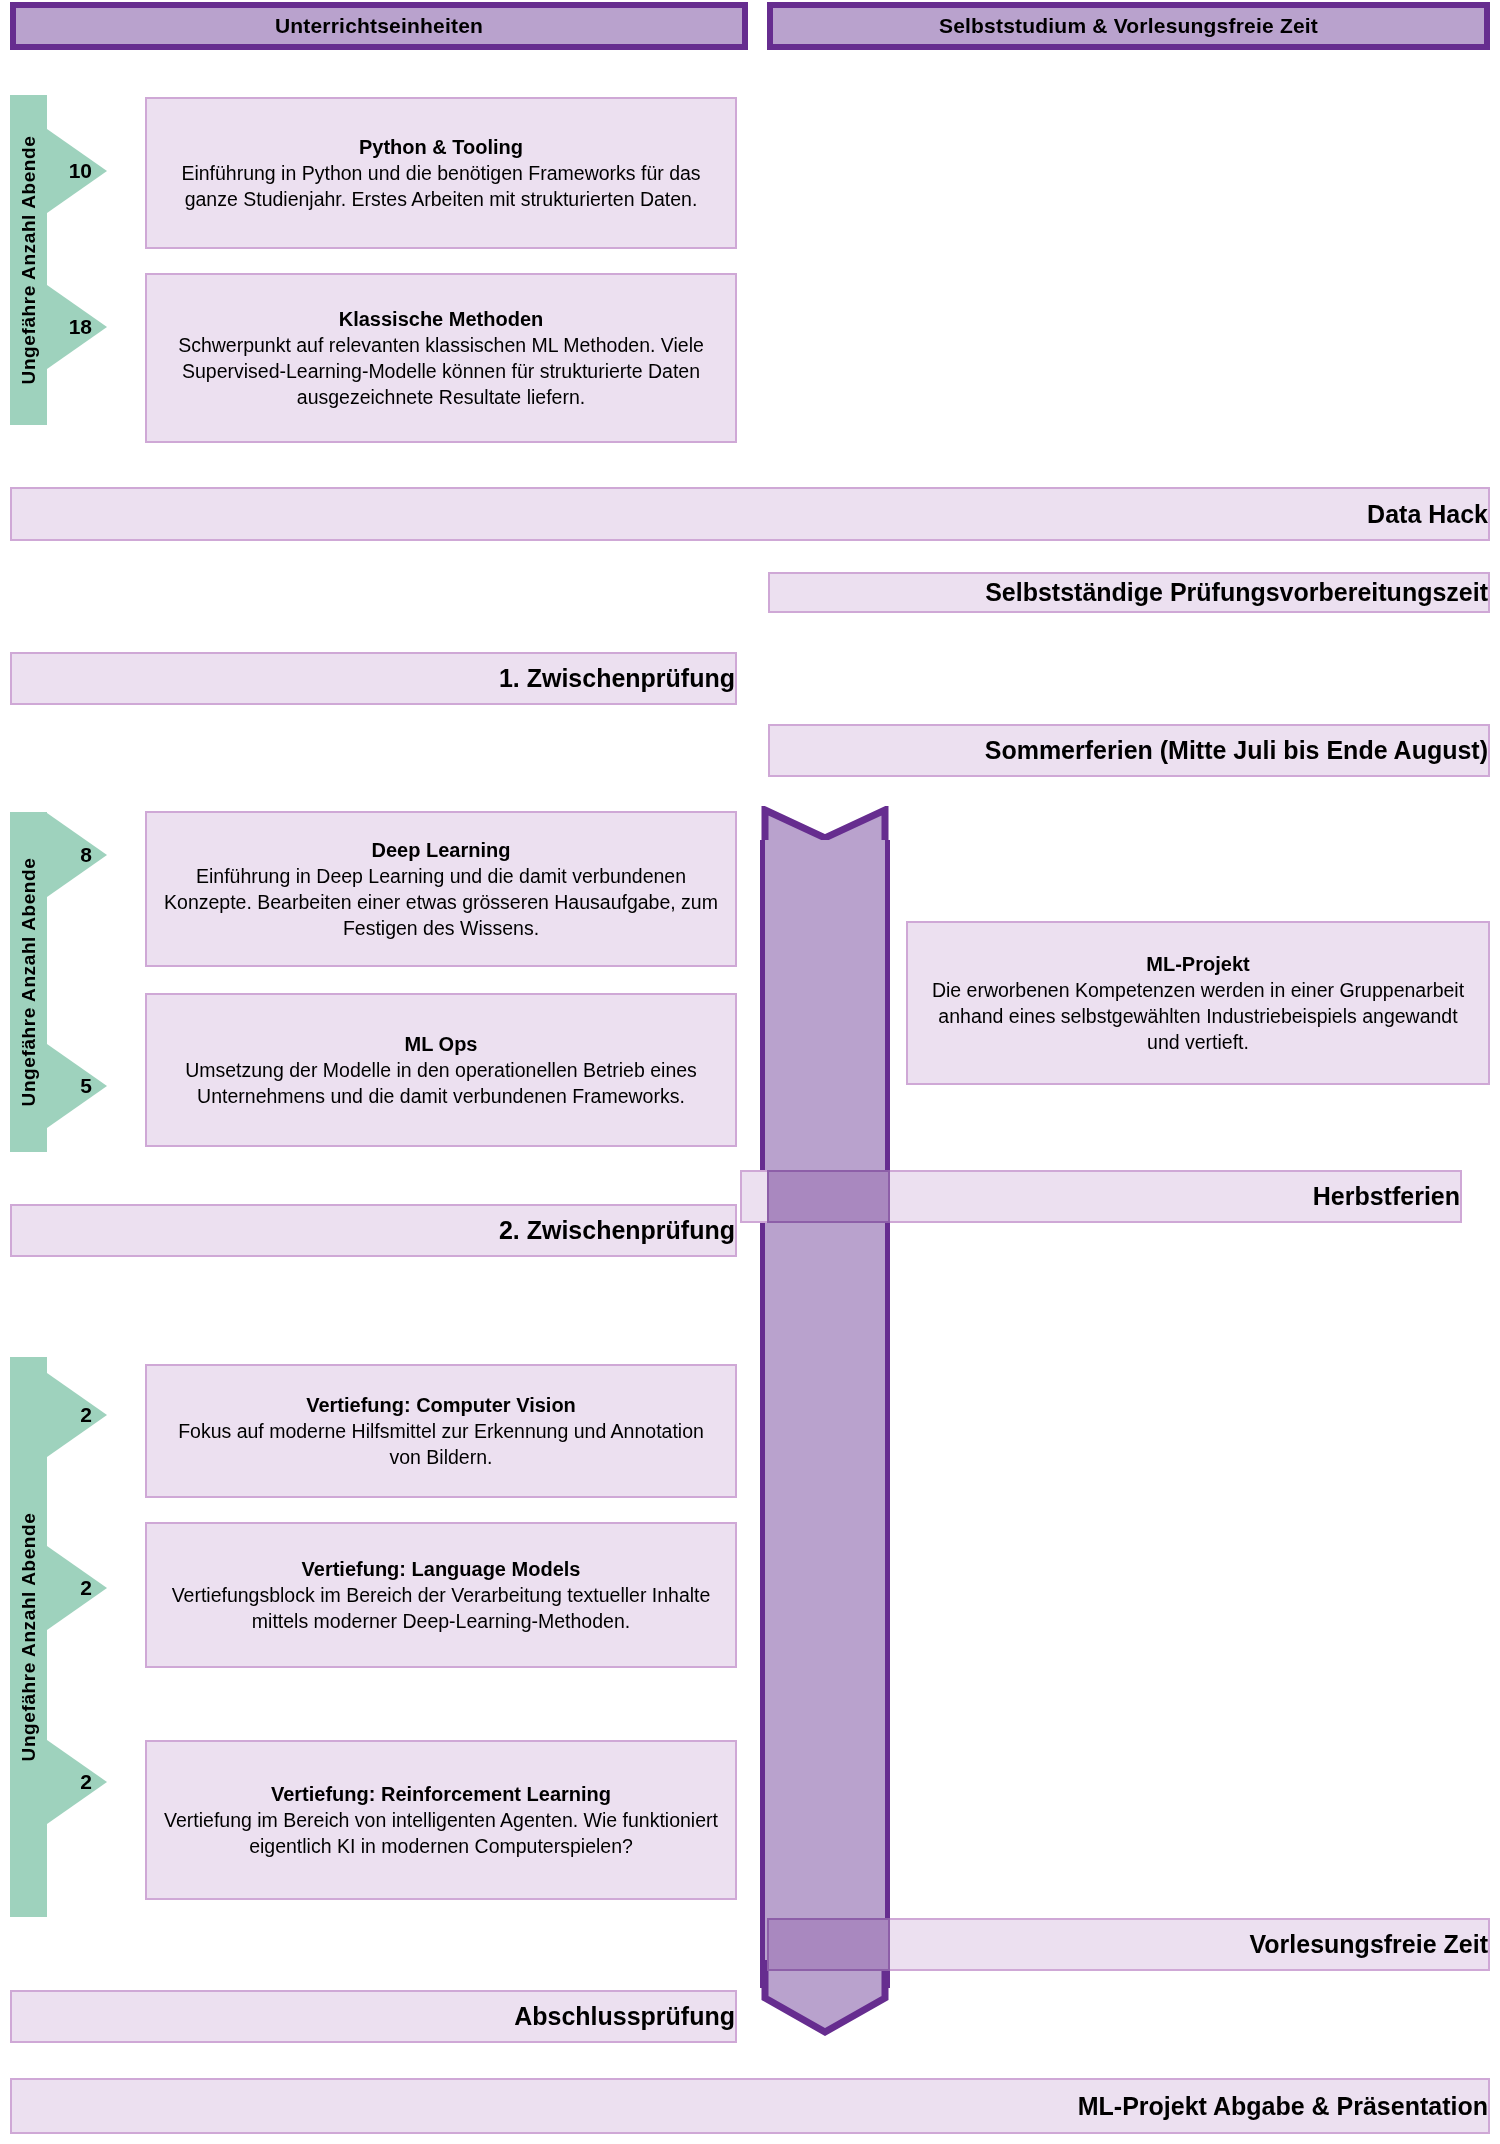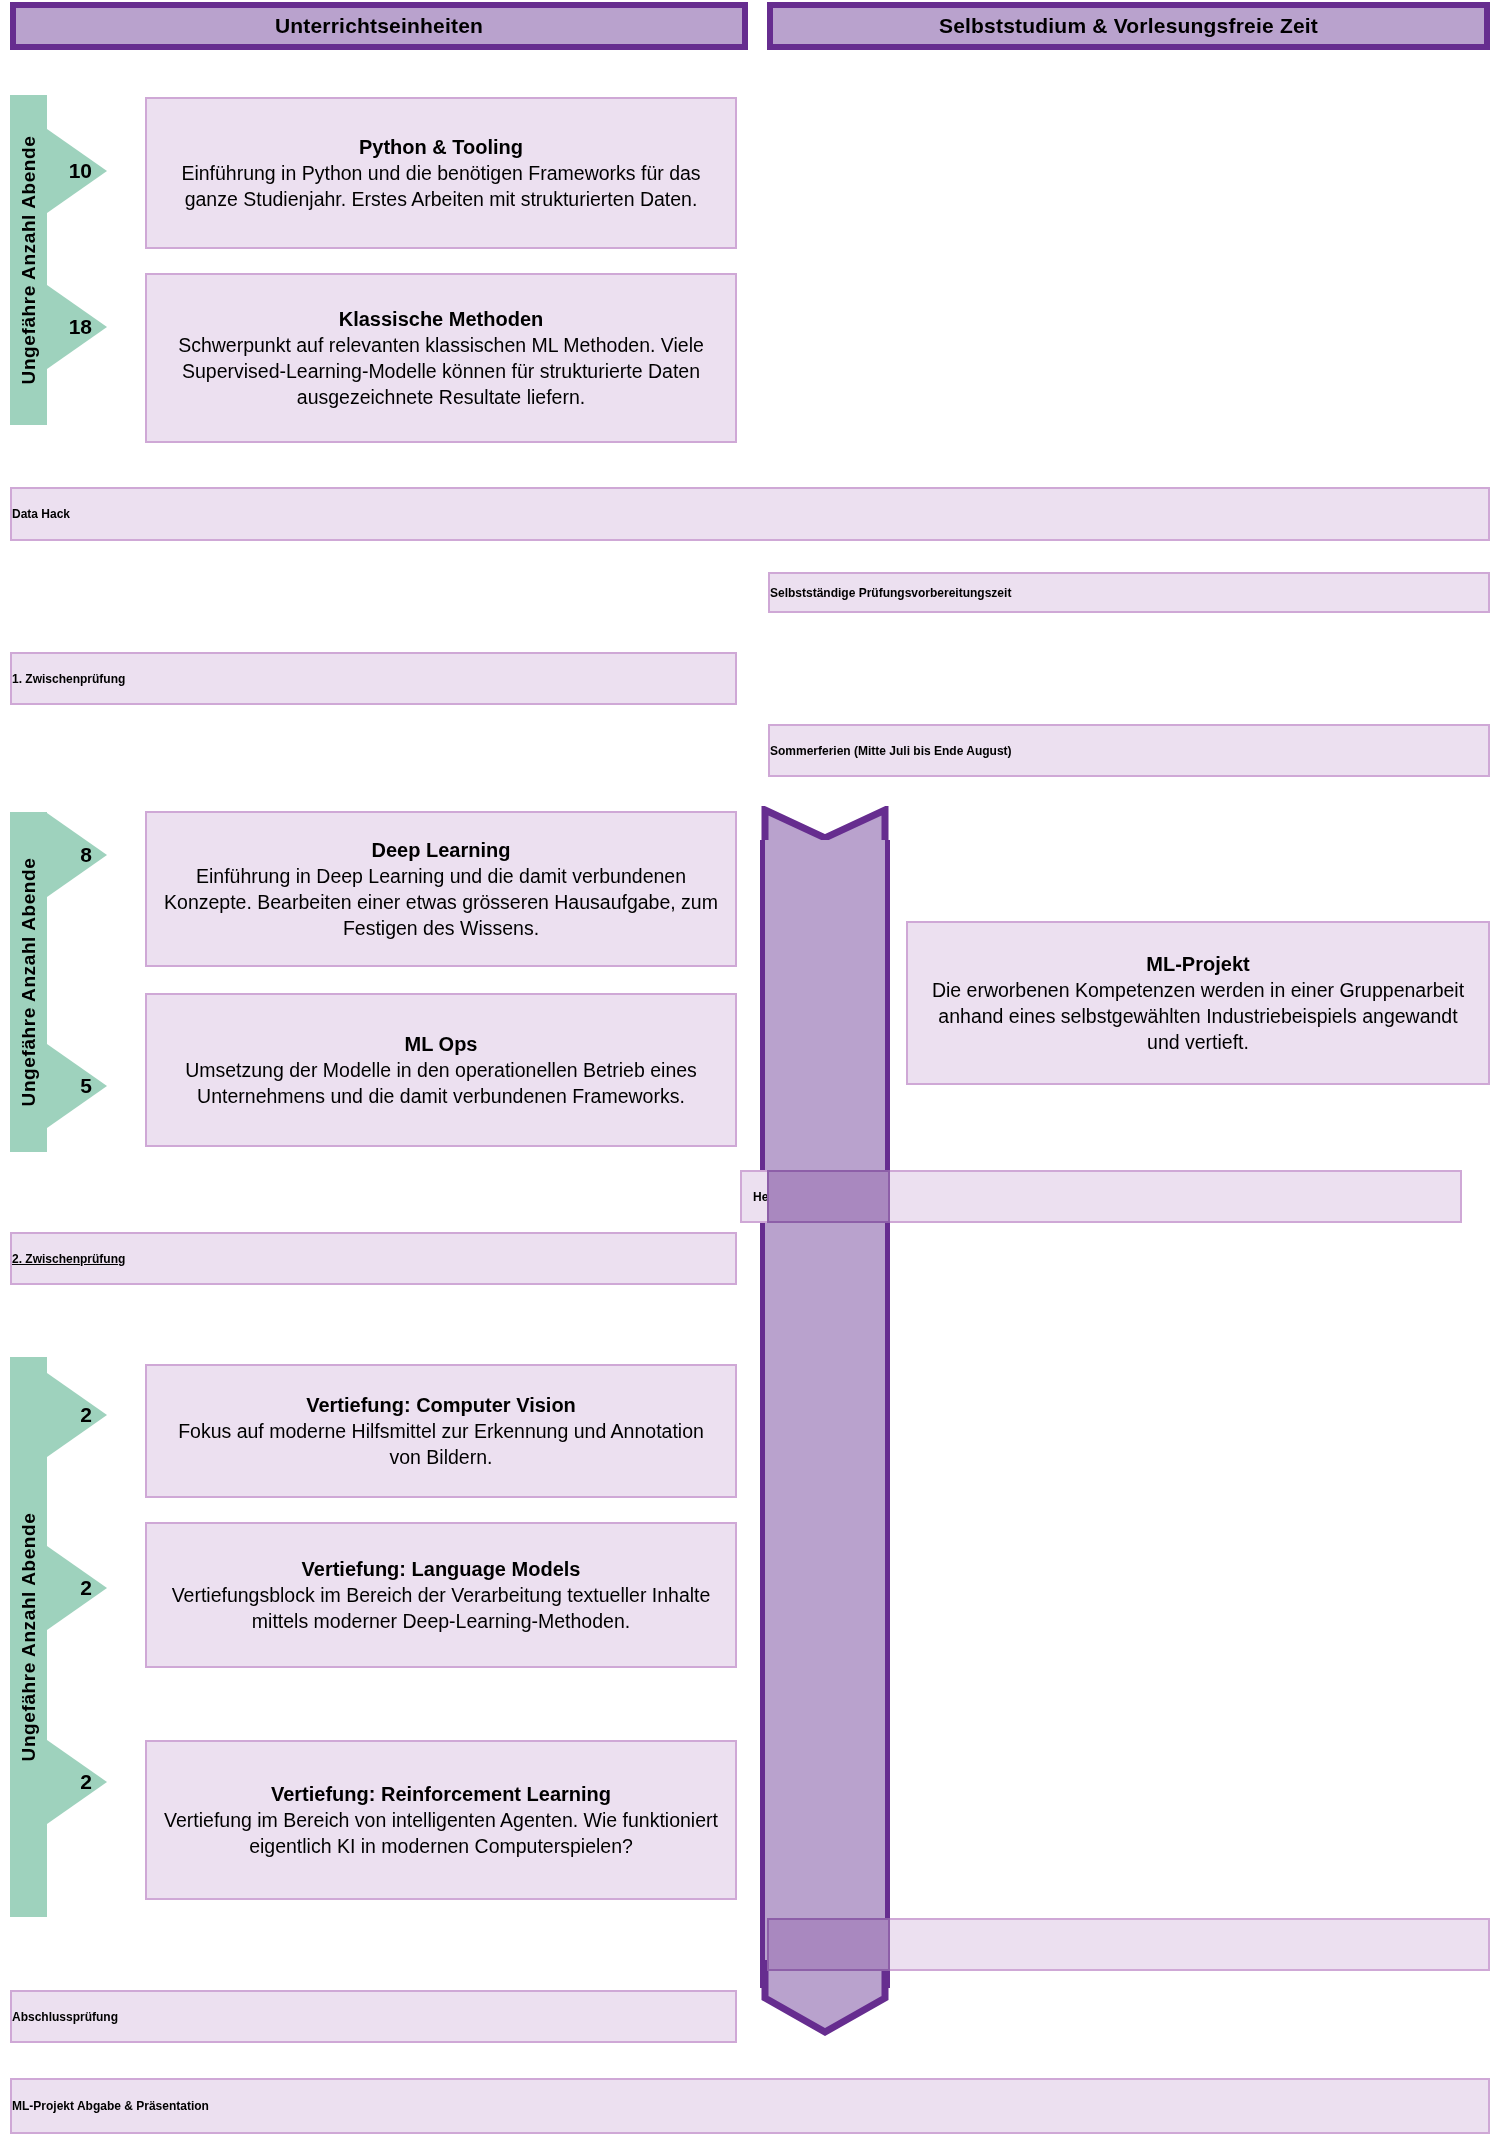--- a/index.html
+++ b/index.html
@@ -41,23 +41,23 @@
     border: 2px solid #cfa8d6;
     box-sizing: border-box;
   }
   .bar {
     position: absolute;
     background: #ece0f0;
     border: 2px solid #cfa8d6;
     box-sizing: border-box;
     display: flex;
     align-items: center;
-    justify-content: flex-start;
-    font-weight: bold;
-    font-size: 12px;
+    justify-content: flex-end;
+    font-weight: bold;
+    font-size: 25px;
   }
 
   .box-inner {
     position: absolute;
     left: 0; right: 0;
     top: 50%;
     transform: translateY(-50%);
     text-align: center;
     padding: 0 14px;
     box-sizing: border-box;
@@ -215,21 +215,21 @@
       <span class="box-title">ML-Projekt</span>
       <span class="box-desc">Die erworbenen Kompetenzen werden in einer Gruppenarbeit anhand eines selbstgewählten Industriebeispiels angewandt und vertieft.</span>
     </div>
   </div>
 
   <div class="bar" style="left:740px; top:1170px; width:722px; height:53px;padding-left:11px;">
     <span>Herbstferien</span>
   </div>
   <div class="band-overlap" style="left:767px; top:1170px; width:123px; height:53px;"></div>
 
-  <div class="bar" style="left:10px; top:1232px; width:727px; height:53px;text-decoration:underline;">
+  <div class="bar" style="left:10px; top:1204px; width:727px; height:53px;">
     <span>2. Zwischenprüfung</span>
   </div>
 
   <div class="greenbar" style="left:10px; top:1357px; width:37px; height:560px;">
     <span>Ungefähre Anzahl Abende</span>
   </div>
   <div class="garrow" style="left:47px; top:1373px;"></div>
   <div class="gnum" style="left:52px; top:1403px;">2</div>
 
   <div class="garrow" style="left:47px; top:1546px;"></div>

